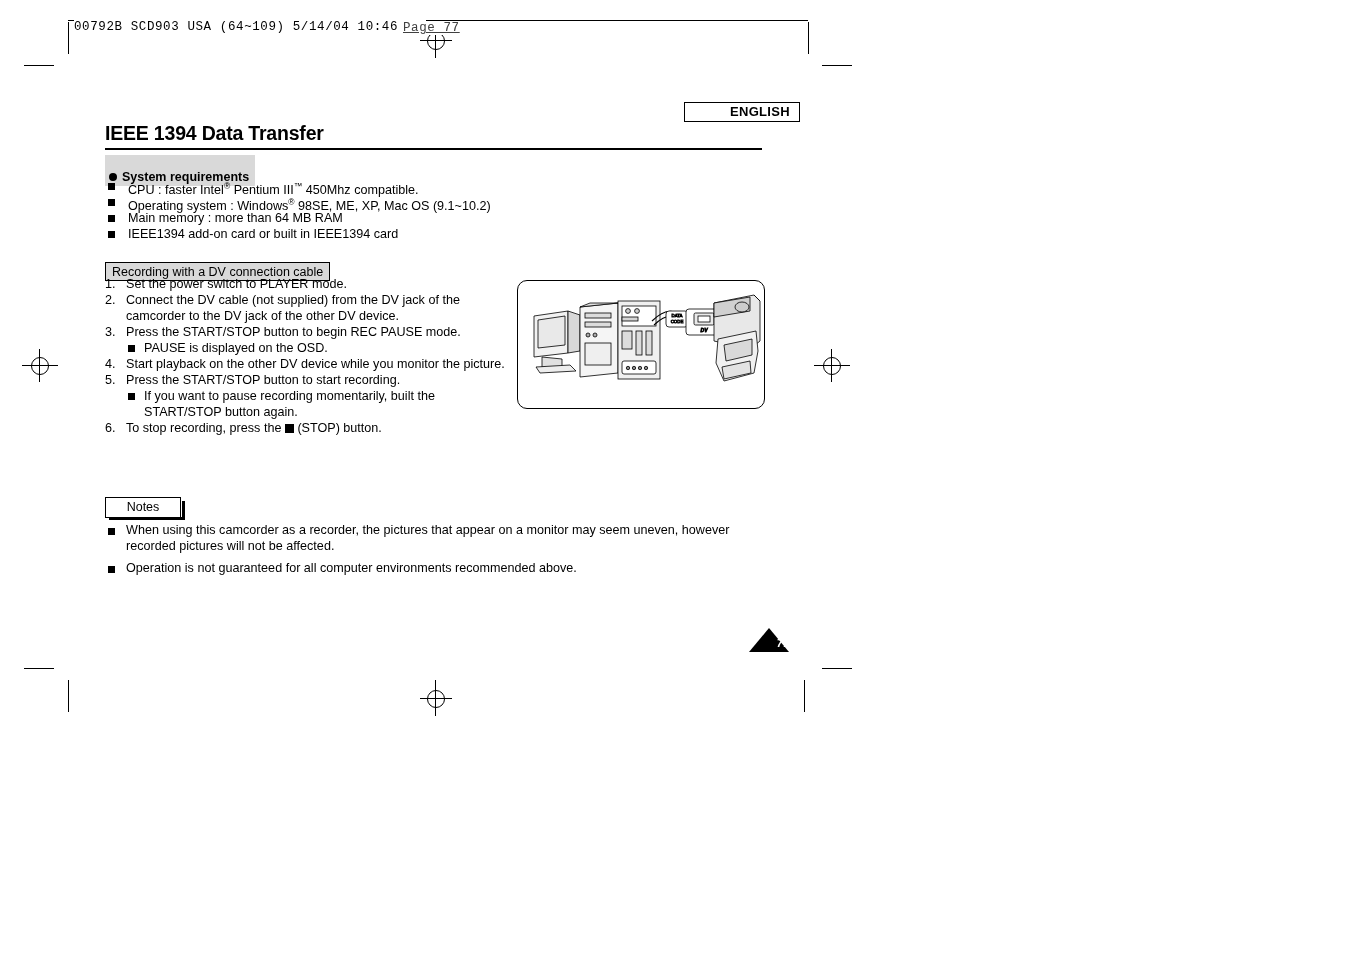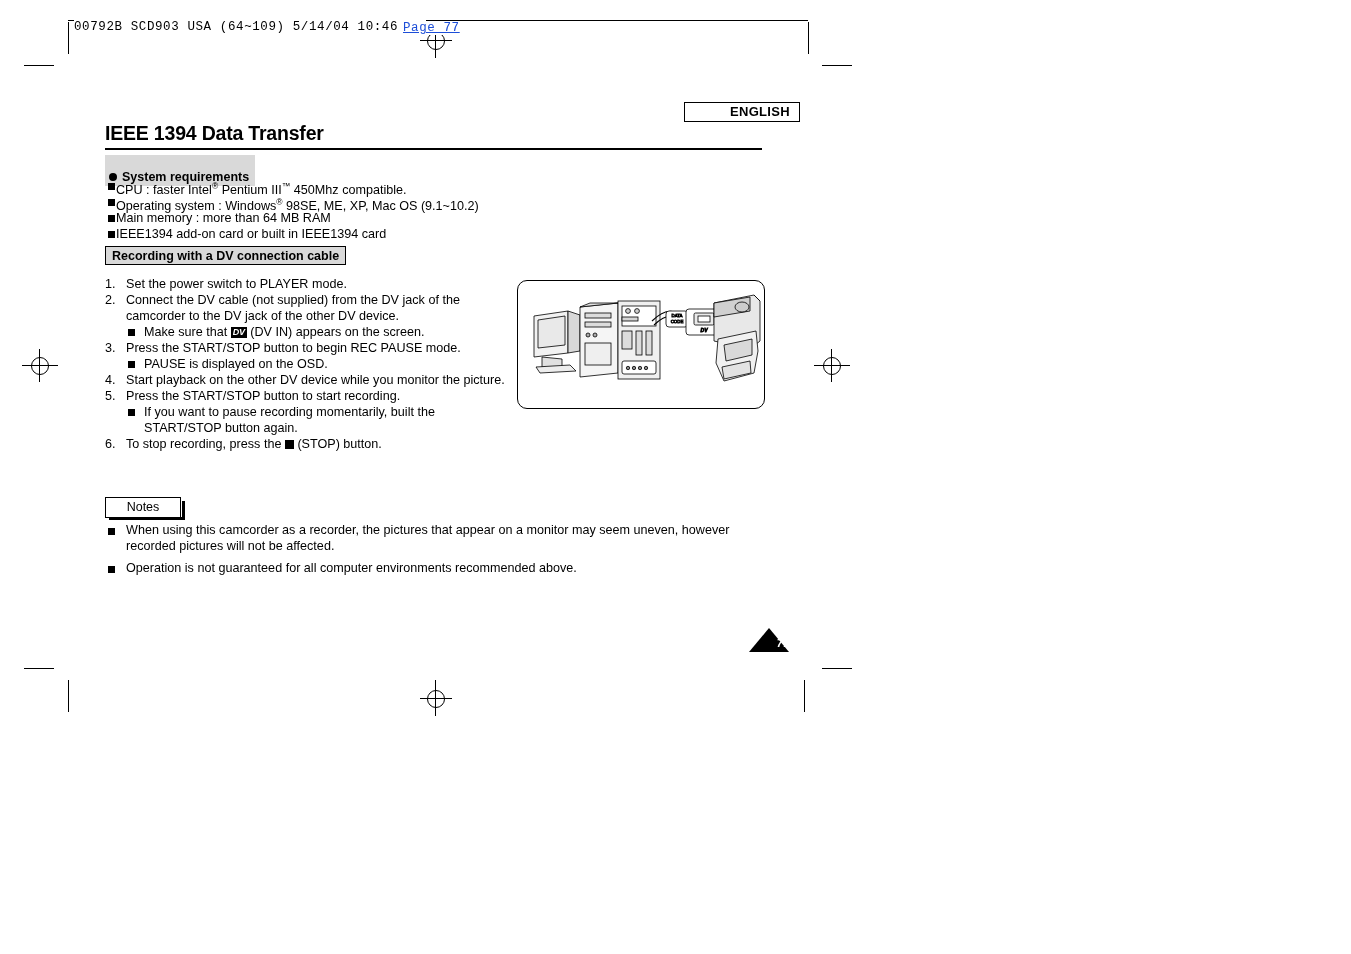--- a/index.html
+++ b/index.html
@@ -47,21 +47,21 @@
     background: #fff;
     padding-right: 4px;
   }
   .header-page {
     position: absolute;
     top: 21px;
     left: 400px;
     font-family: "Liberation Mono", monospace;
     font-size: 12.5px;
     letter-spacing: 0.6px;
-    color: #1d4ed8;
+    color: #404040;
     background: #fff;
     padding: 0 3px;
     text-decoration: underline;
   }
 
   
   .page {
     position: absolute;
     left: 0;
     top: 0;
@@ -126,46 +126,46 @@
   .req-list {
     position: absolute;
     left: 108px;
     top: 178px;
     width: 640px;
   }
   .req-item {
     position: relative;
     font-size: 12.6px;
     line-height: 16px;
-    padding-left: 8px;
+    padding-left: 20px;
     margin-bottom: 0px;
     height: 16px;
   }
   .sq {
     position: absolute;
     left: 0;
     top: 5px;
     width: 7px;
     height: 7px;
     background: #000;
   }
   .sup {
     font-size: 8.5px;
     vertical-align: super;
   }
 
   .rec-head {
     position: absolute;
     left: 105px;
-    top: 246px;
+    top: 262px;
     height: 17px;
     border: 1px solid #000;
     background: #d9d9d9;
     font-size: 12.5px;
-    font-weight: bold;
+    font-weight: normal;
     padding: 0 6px;
     display: flex;
     align-items: center;
   }
 
   .steps {
     position: absolute;
     left: 105px;
     top: 276px;
     width: 400px;
@@ -374,24 +374,20 @@
   <div class="rec-head">Recording with a DV connection cable</div>
 
   <div class="steps">
     <div class="step">
       <span class="num">1.</span>
       <span>Set the power switch to PLAYER mode.</span>
     </div>
     <div class="step">
       <span class="num">2.</span>
       <span>Connect the DV cable (not supplied) from the DV jack of the camcorder to the DV jack of the other DV device.</span>
-    </div>
-    <div class="substep">
-      <span class="sq2"></span>
-      <span>Make sure that </span><span class="dv-badge">DV</span><span> (DV IN) appears on the screen.</span>
     </div>
     <div class="step">
       <span class="num">3.</span>
       <span>Press the START/STOP button to begin REC PAUSE mode.</span>
     </div>
     <div class="substep">
       <span class="sq2"></span>
       <span>PAUSE is displayed on the OSD.</span>
     </div>
     <div class="step">

